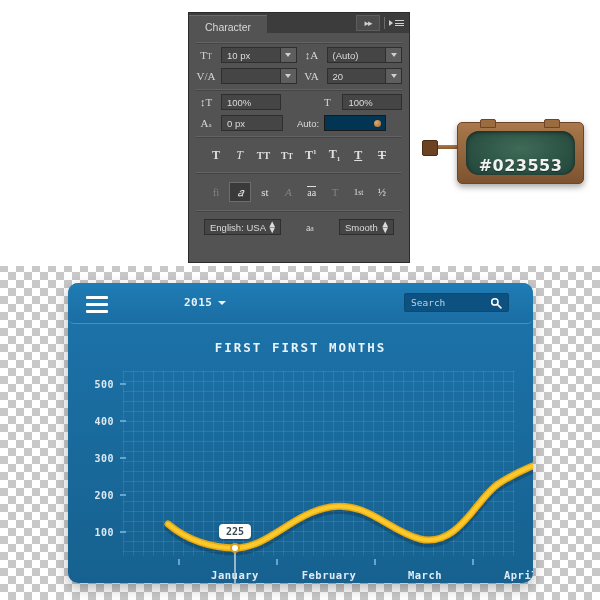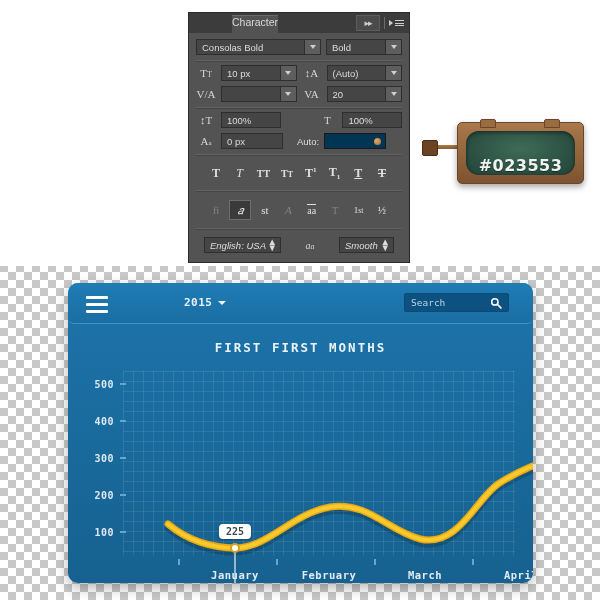--- a/index.html
+++ b/index.html
@@ -13,22 +13,22 @@
     background-size:16px 16px;
     background-position:0 0, 8px 8px;
   }
   .white-top{position:absolute;left:0;top:0;width:600px;height:266px;background:#fff;}
 
   
   .char-panel{position:absolute;left:188px;top:12px;width:222px;height:251px;
     background:#535353;border:1px solid #2b2b2b;box-sizing:border-box;
     font-size:10px;color:#d6d6d6;}
   .cp-titlebar{height:20px;background:#3c3c3c;display:flex;align-items:flex-end;position:relative;}
-  .cp-tab{background:#535353;height:17px;padding:0 0;display:flex;align-items:flex-start;
-    font-size:10.5px;color:#d8d8d8;border-top:1px solid #6a6a6a;margin-left:43px;}
+  .cp-tab{background:#535353;height:17px;padding:0 16px;display:flex;align-items:flex-end;
+    font-size:10.5px;color:#d8d8d8;border-top:1px solid #6a6a6a;}
   .cp-tbfill{flex:1;height:20px;}
   .cp-tb-icons{position:absolute;right:3px;top:2px;display:flex;align-items:center;gap:4px;}
   .cp-chevrons{background:#4b4b4b;border:1px solid #5d5d5d;width:22px;height:14px;
     display:flex;align-items:center;justify-content:center;color:#cfcfcf;font-size:9px;letter-spacing:-1px;}
   .cp-sep{width:1px;height:12px;background:#6c6c6c;}
   .cp-menu{display:flex;flex-direction:column;gap:1.5px;align-items:flex-end;padding-right:2px;}
   .cp-menu i{display:block;height:1px;background:#cfcfcf;}
   .cp-menu i:nth-child(1){width:9px;}
   .cp-menu i:nth-child(2){width:9px;}
   .cp-menu i:nth-child(3){width:9px;}
@@ -47,21 +47,21 @@
   .cp-lbl{font-size:9.5px;color:#dcdcdc;}
 
   .cp-divider{height:1px;background:#454545;margin:3px 0;border-top:1px solid #636363;}
 
   .cp-btnrow{display:flex;justify-content:space-between;align-items:center;padding:5px 10px;}
   .cp-btn{width:20px;height:18px;display:flex;align-items:center;justify-content:center;
     font-size:12px;color:#e0e0e0;font-family:"Liberation Serif",serif;}
   .cp-btn.dim{color:#838383;}
   .cp-btn.active{background:#3a3a3a;border:1px solid #6d6d6d;color:#e8e8e8;}
 
-  .cp-footer{display:flex;align-items:center;gap:19px;padding:4px 8px;font-style:italic;}
+  .cp-footer{display:flex;align-items:center;gap:19px;padding:4px 8px;}
   .cp-sel{background:#454545;border:1px solid #2e2e2e;height:16px;display:flex;align-items:center;
     position:relative;box-sizing:border-box;}
   .cp-sel span{padding-left:5px;font-size:9.5px;color:#dcdcdc;}
   .cp-spin{position:absolute;right:3px;top:1px;display:flex;flex-direction:column;gap:1px;line-height:5px;font-size:7px;color:#cfcfcf;}
 
   
   .board-wrap{position:absolute;left:424px;top:118px;width:160px;height:70px;}
   .board-cord{position:absolute;left:0;top:27px;width:40px;height:4px;
     background:linear-gradient(180deg,#b07b4a,#8a5a2f);border-radius:2px;}
   .board-plug{position:absolute;left:-2px;top:22px;width:14px;height:14px;background:#6b4322;border:1px solid #4b2d14;border-radius:2px;}
@@ -145,30 +145,20 @@
             <i></i>
             <i></i>
             <i></i>
           </div>
       </div>
     </div>
   </div>
 
   <div class="cp-body">
 
-    <div class="cp-row">
-      <div class="cp-field" style="width:125px">
-        <span>Consolas Bold</span>
-        <div class="cp-drop"></div>
-      </div>
-      <div class="cp-field" style="width:76px">
-        <span>Bold</span>
-        <div class="cp-drop"></div>
-      </div>
-    </div>
 
     <div class="cp-divider"></div>
 
     <div class="cp-row">
       <div class="cp-icn">T<span style="font-size:8px">T</span></div>
       <div class="cp-field" style="width:80px">
         <span>10 px</span>
         <div class="cp-drop"></div>
       </div>
       <div class="cp-icn">↕A</div>

